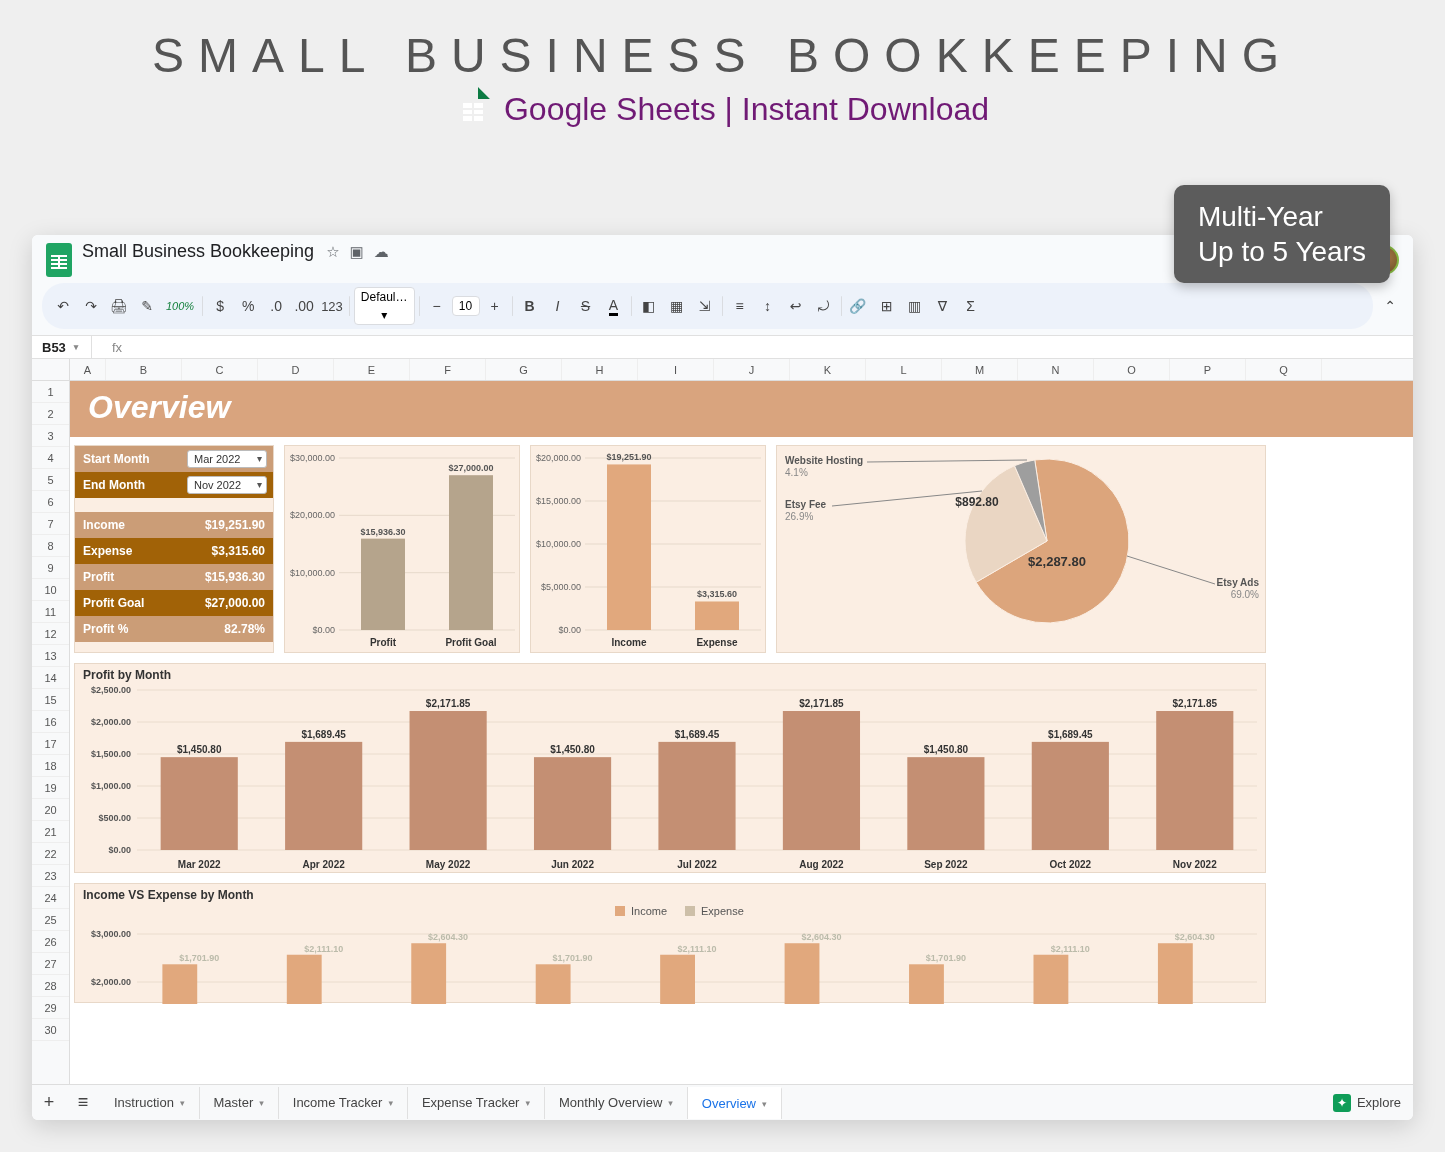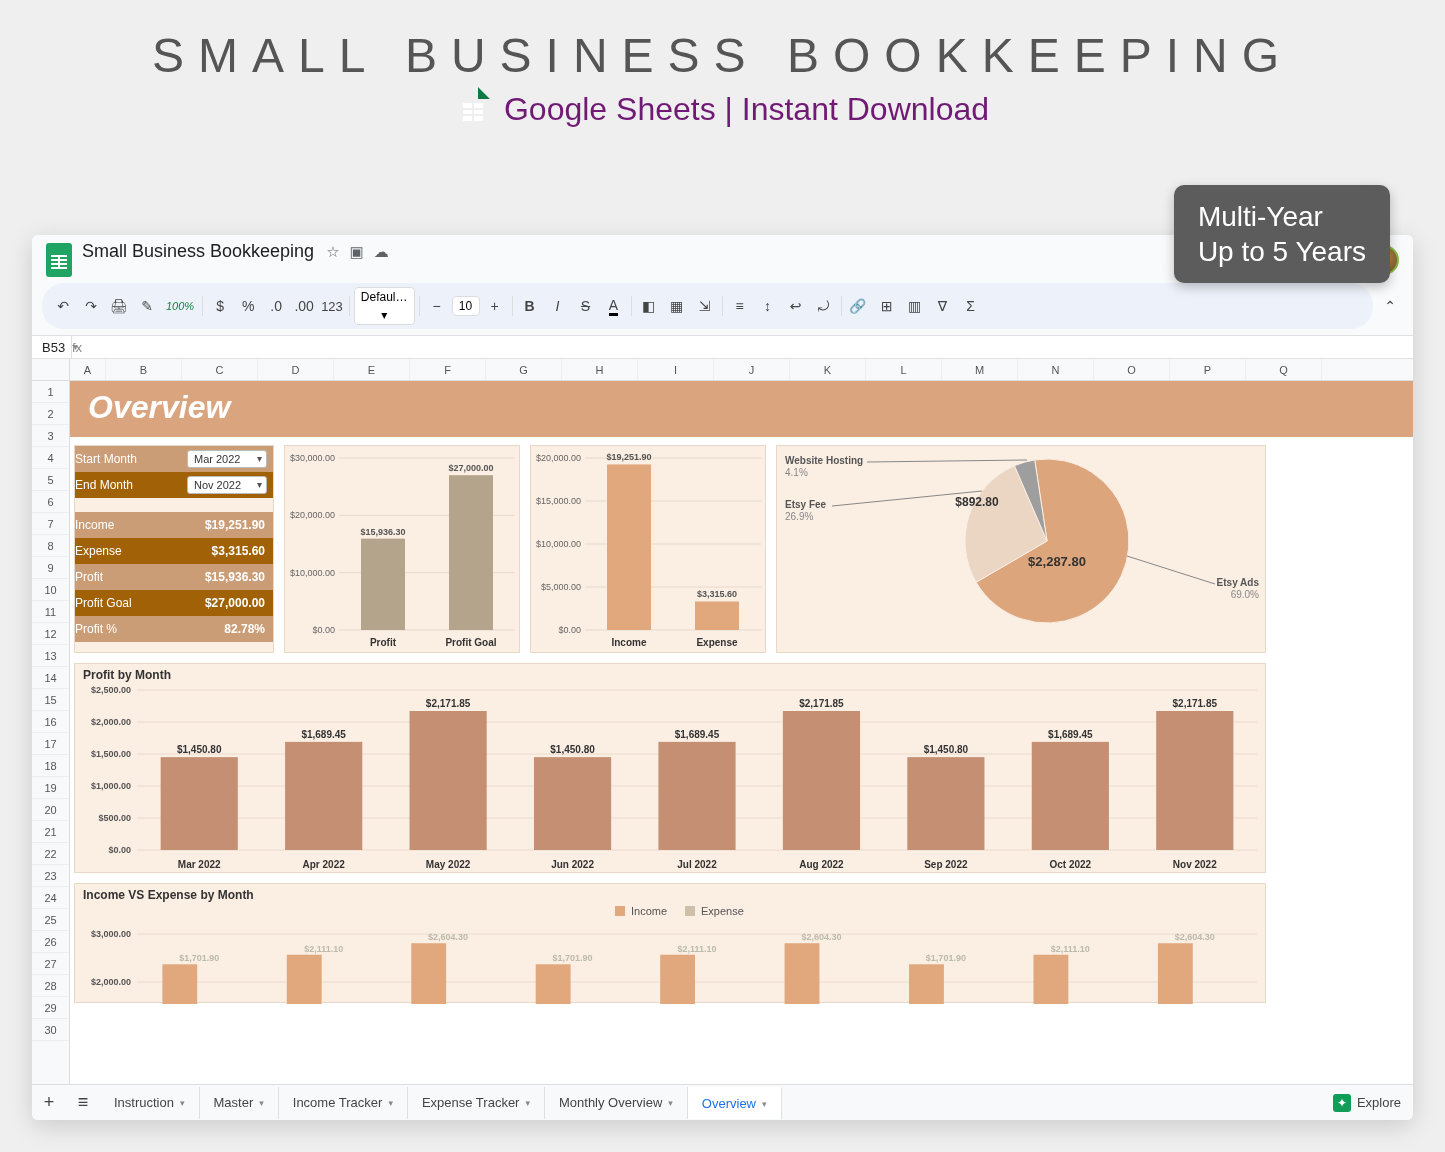--- a/index.html
+++ b/index.html
@@ -32,42 +32,42 @@
   .toolbar { background:#f8fafc; padding: 4px 10px 6px 10px; display:flex; align-items:center; gap:4px; }
   .tb-pill { background:#edf2fa; border-radius: 22px; padding: 4px 8px; display:flex; align-items:center; gap:2px; flex:1; }
   .tb { width:26px; height:26px; display:flex; align-items:center; justify-content:center; color:#444; font-size:14px; border-radius:4px; cursor:default; }
   .tb.sep { width:1px; height:20px; background:#dadce0; margin:0 2px; }
   .tb-text { font-size:13px; color:#444; padding:0 2px; }
   .fontbox { border:1px solid #dadce0; border-radius:4px; padding:2px 6px; font-size:12px; display:flex; align-items:center; gap:4px; background:#fff;flex-direction:column; }
   .zoom-num { font-size:11px; color:#15803d; padding:0 4px;font-style:italic; }
 
   
   .formula-row { display:flex; align-items:center; border-top:1px solid #e0e0e0; border-bottom:1px solid #e0e0e0; height:24px; font-size:13px; background:#fff; }
-  .namebox { width:40px; padding-left:10px; font-weight:normal; color:#222; border-right:1px solid #e0e0e0; height:100%; display:flex; align-items:center; }
-  .fx { width:30px; text-align:left; color:#888; }
+  .namebox { width:60px; padding-left:10px; font-weight:bold; color:#222; border-right:1px solid #e0e0e0; height:100%; display:flex; align-items:center; }
+  .fx { width:30px; text-align:right; color:#888; }
 
   
   .grid-area { flex:1; position:relative; overflow:hidden; background:#fff; }
   .col-headers { display:flex; position:sticky; top:0; background:#f8f9fa; border-bottom:1px solid #ddd; font-size:11px; color:#555; height:22px; }
   .rowhdr-w { width:38px; border-right:1px solid #ddd; background:#f8f9fa; }
   .colh { flex:0 0 76px; text-align:center; border-right:1px solid #eee; line-height:22px; }
   .grid-body { display:flex; height: calc(100% - 22px); }
   .row-headers { width:38px; background:#f8f9fa; border-right:1px solid #ddd; font-size:11px; color:#555; text-align:center; }
   .rowh { height:22px; border-bottom:1px solid #eee; line-height:22px; }
 
   .canvas { flex:1; position:relative; background:#fff; }
 
   .ov-header { position:absolute; left:0; top:0; right:0; height:56px; background:#d9a47e; color:#fff; font-size:32px; font-weight:bold; font-style:italic; padding:8px 18px; }
 
   .panel { position:absolute; background:#fbeee3; border:1px solid #e8d8c8; }
 
   
   .kpi { left:4px; top:64px; width:200px; }
   .kpi-row { display:flex; height:26px; align-items:center; font-size:12px; }
-  .kpi-label { color:#fff; font-weight:normal; flex:1; }
+  .kpi-label { color:#fff; font-weight:bold; padding-left:8px; flex:1; }
   .kpi-val { color:#fff; font-weight:bold; padding-right:8px; text-align:right; }
   .kpi .r1 { background:#cb9d77; }
   .kpi .r2 { background:#a16207; }
   .kpi .sel { background:#fff; border:1px solid #bbb; border-radius:3px; font-size:11px; padding:2px 16px 2px 6px; position:relative; color:#333; margin-right:6px; min-width:80px; text-align:left;}
   .kpi .sel::after { content:"▾"; position:absolute; right:4px; top:2px; color:#555; font-size:10px; }
 
   .chartbox { background:#fbeee3; }
   .chart-title { font-size:12px; font-weight:bold; color:#333; padding:4px 0 2px 8px; }
 
   

